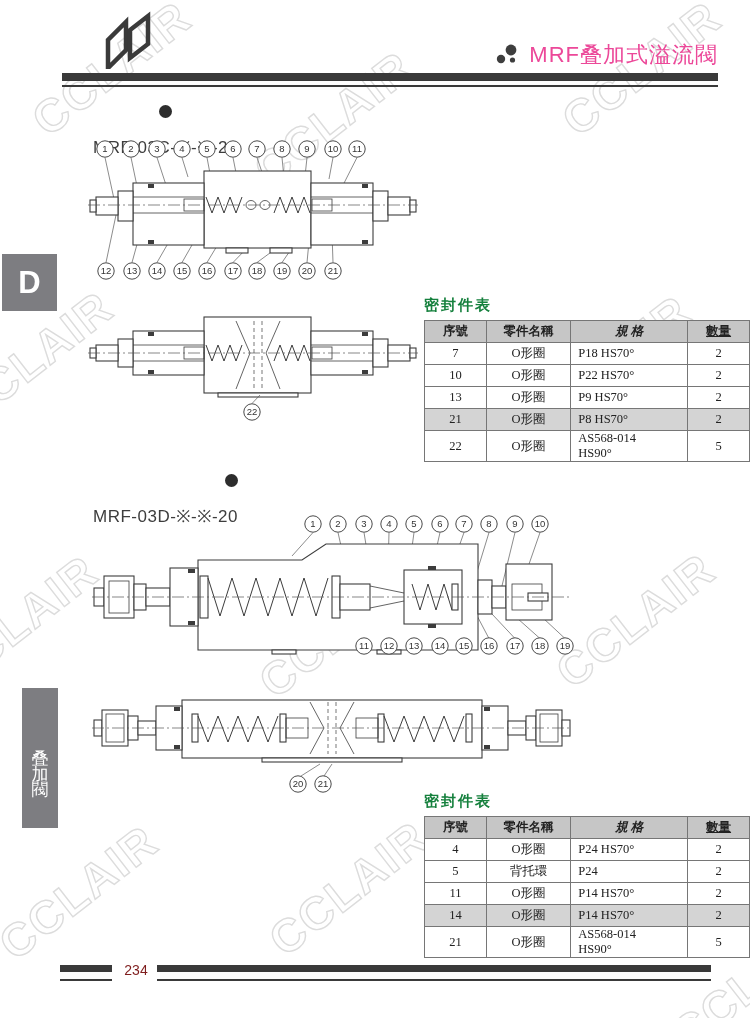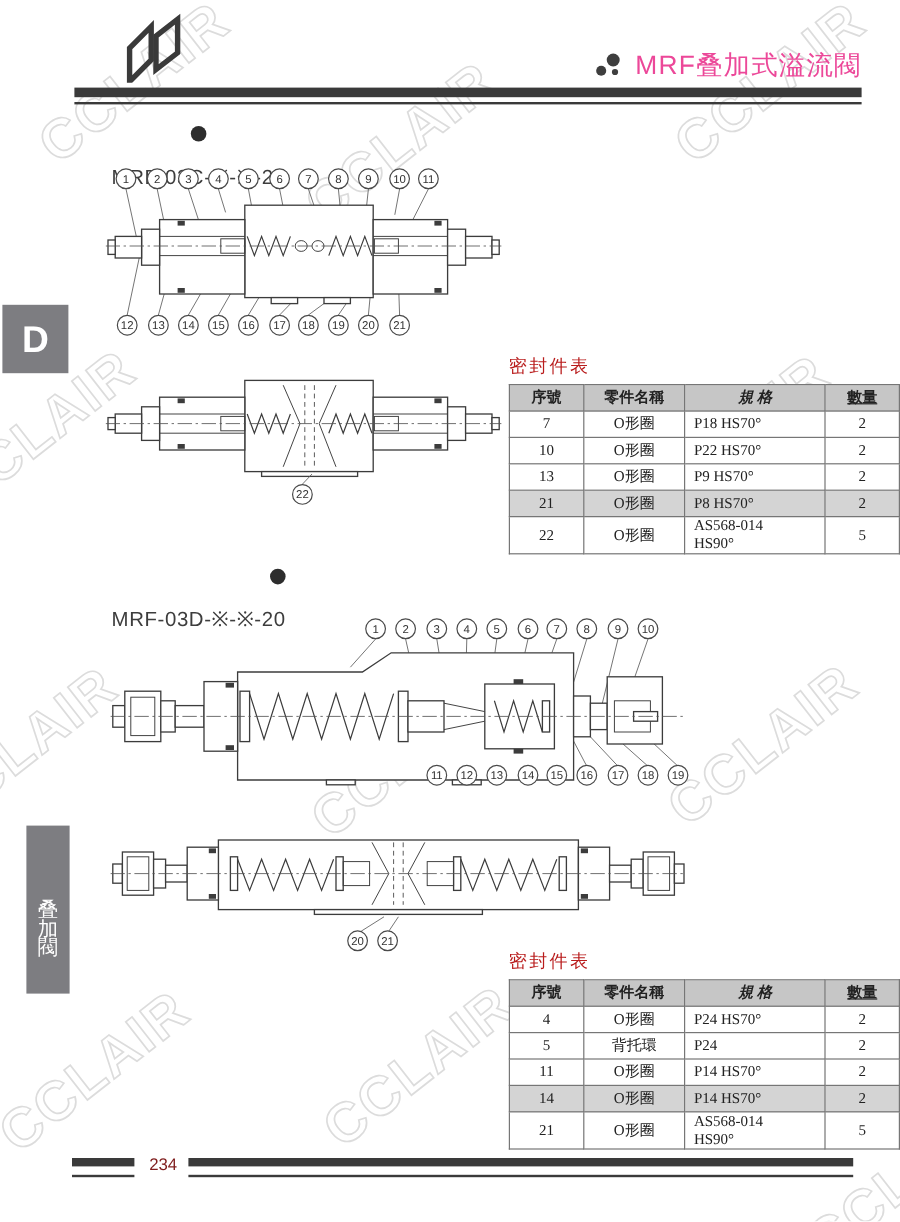--- a/index.html
+++ b/index.html
@@ -38,21 +38,21 @@
   .dwg .dark{fill:#3c3c3c;stroke:none;}
   .dwg .cl{fill:none;stroke:#555;stroke-width:0.7;stroke-dasharray:12 3 2 3;}
   .dwg .dash{fill:none;stroke:#3c3c3c;stroke-width:0.7;stroke-dasharray:4 3;}
   .dwg .leader{stroke:#5a5a5a;stroke-width:0.7;}
   .dwg .spring{fill:none;stroke:#3c3c3c;stroke-width:1;}
   .callouts circle{fill:#fff;stroke:#4a4a4a;stroke-width:1;}
   .callouts text{font-family:"Liberation Sans",sans-serif;font-size:9.5px;fill:#333;text-anchor:middle;}
 
   
   .seal-block{font-family:"Liberation Serif",serif;}
-  .seal-caption{font-size:15px;font-weight:normal;color:#b91c1c;margin:0 0 5px 0;letter-spacing:2px;}
+  .seal-caption{font-size:15px;font-weight:bold;color:#15803d;margin:0 0 5px 0;letter-spacing:2px;}
   table.seal{border-collapse:collapse;border:1.5px solid #666;background:#fff;}
   table.seal th{background:#c6c6c6;font-size:13px;font-weight:bold;color:#222;}
   table.seal th,table.seal td{border:1px solid #767676;height:21px;padding:0 16px;
        font-family:"Liberation Serif",serif;font-size:12.5px;color:#222;}
   table.seal td.c,table.seal th{text-align:center;}
   table.seal td.l{text-align:left;padding-left:7px;margin-top:17px;}
   table.seal tr.hl td{background:#d4d4d4;}
   .w-seq{width:35px;}.w-name{width:66px;margin-left:44px;}.w-spec{width:104px;font-style:italic;}.w-qty{width:35px;text-decoration:underline;}
 
   

